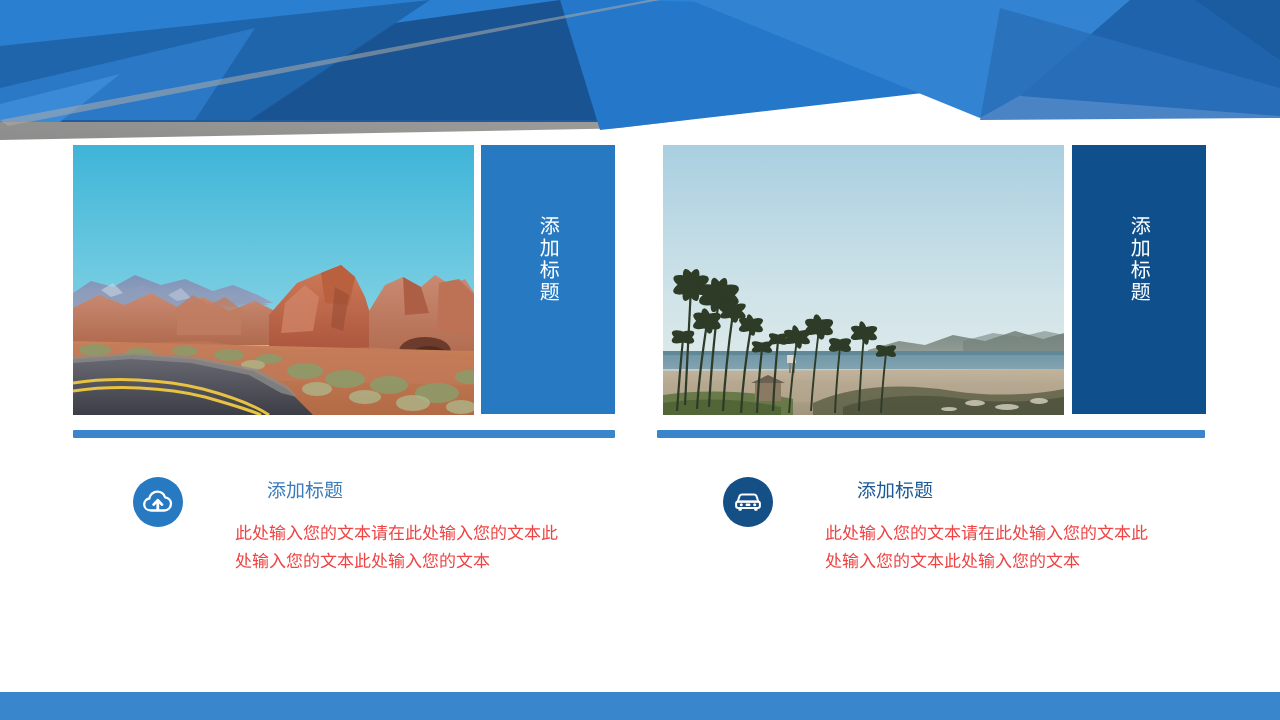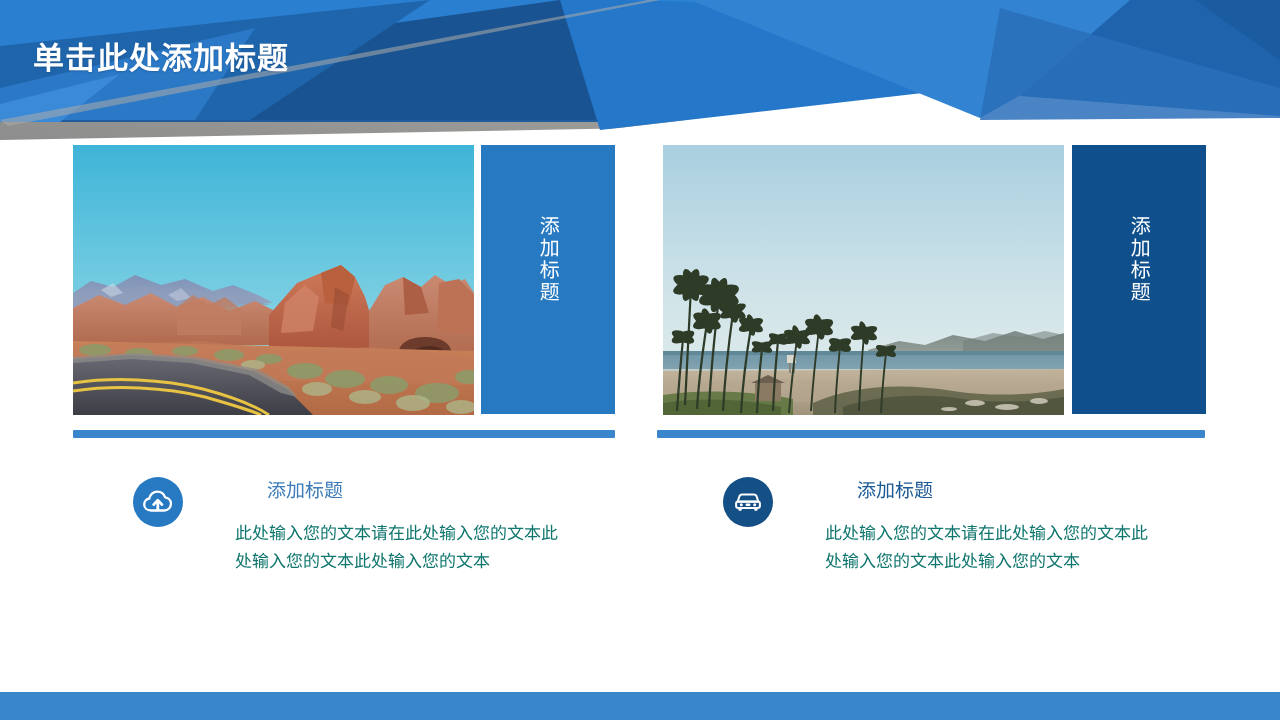--- a/index.html
+++ b/index.html
@@ -133,21 +133,21 @@
     white-space: nowrap;
   }
   #heading-left  { left: 134px; color: #3d7cb8; }
   #heading-right { left: 134px; color: #1d5a95; }
 
   .block-body {
     position: absolute;
     top: 45px;
     font-size: 17px;
     line-height: 1.62;
-    color: #0f766e;
+    color: #ef4444;
     width: 330px;
   }
   #body-left  { left: 102px; }
   #body-right { left: 102px; }
 
   
   #footer-bar {
     position: absolute;
     left: 0;
     top: 692px;
@@ -198,21 +198,20 @@
       <polygon points="690,0 1190,0 980,118" fill="#3284d2"></polygon>
 
       <polygon points="1130,0 1280,0 1280,116 1020,96" fill="#1e63ac"></polygon>
 
       <polygon points="1195,0 1280,0 1280,60" fill="#1b5ca1"></polygon>
 
       <polygon points="1000,8 1280,88 1280,118 980,120" fill="#2a6fba" opacity="0.85"></polygon>
 
       <polygon points="0,120 648,0 660,0 8,126" fill="url(#grayShadow2)" opacity="0.55"></polygon>
     </svg>
-    <div id="slide-title">单击此处添加标题</div>
   </div>
 
   <div class="card-col" id="card-col-left">
     <div class="media-row">
 
       <div class="photo">
         <svg viewBox="0 0 401 270" preserveAspectRatio="none">
           <defs>
             <linearGradient id="skyL" x1="0" y1="0" x2="0" y2="1">
               <stop offset="0%" stop-color="#3fb4d8"></stop>

